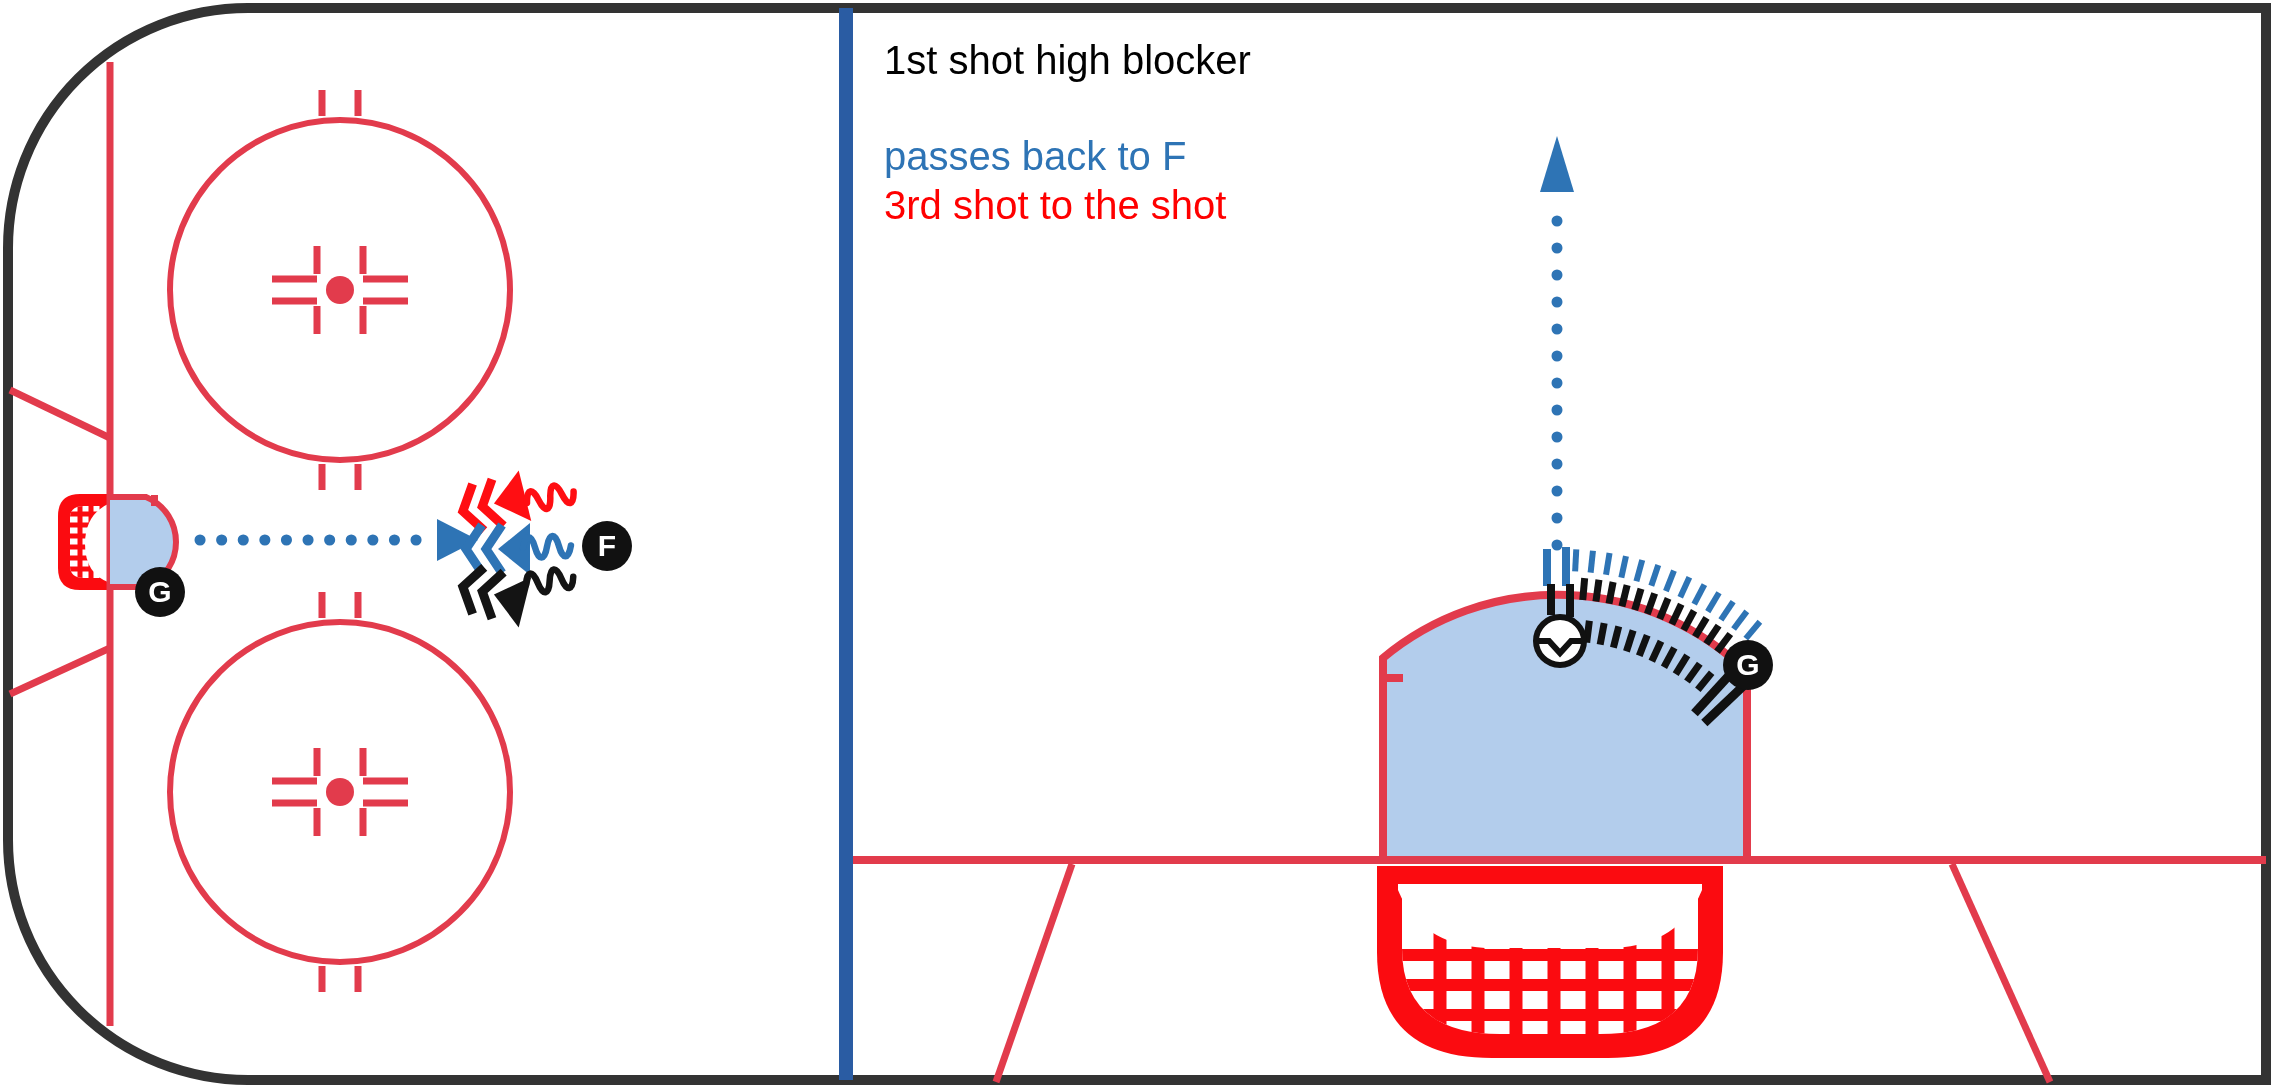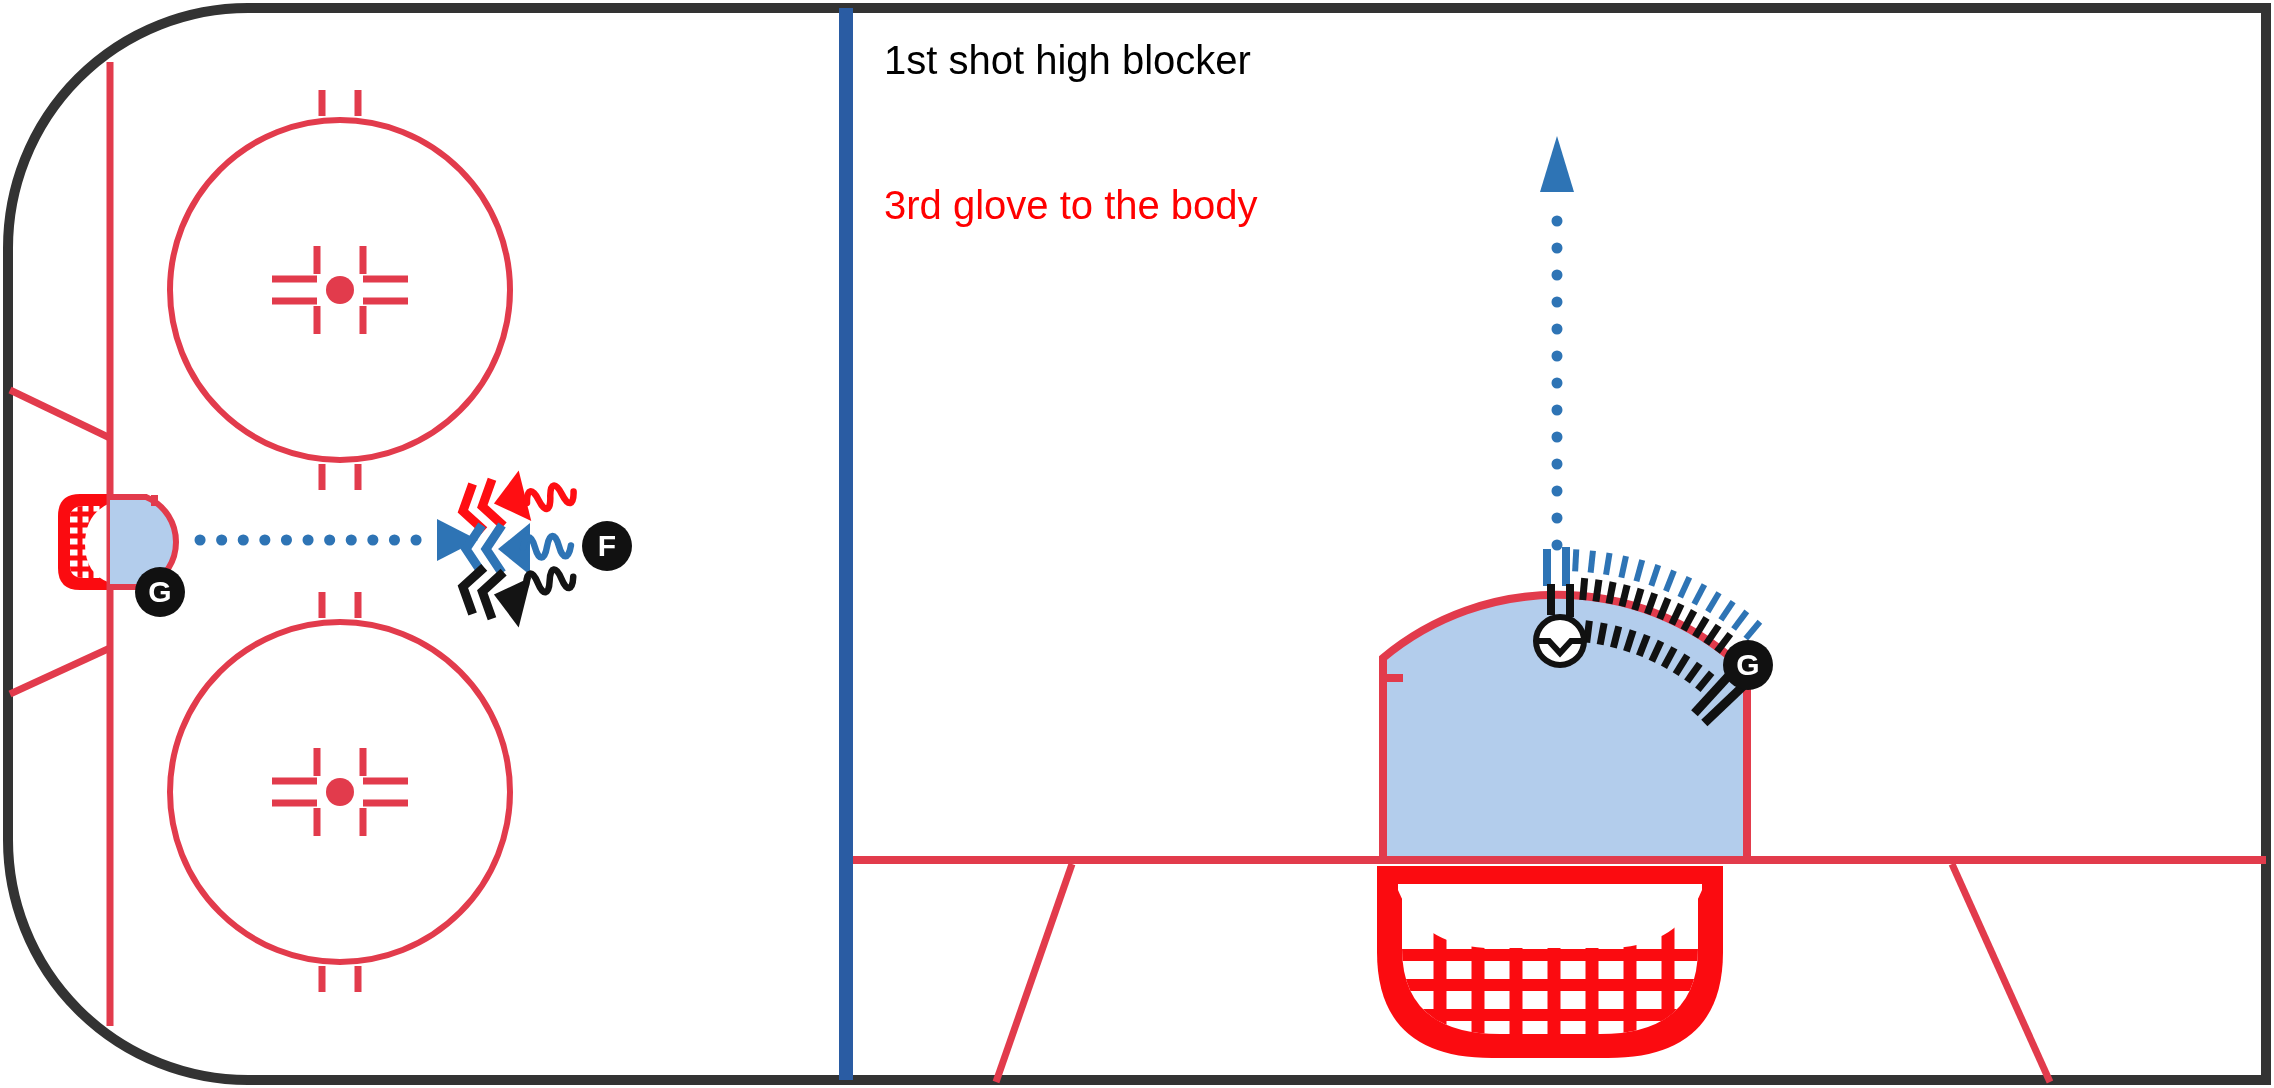--- a/index.html
+++ b/index.html
@@ -174,19 +174,20 @@
       <g clip-path="url(#netR)" stroke="#FB0B10">
         <path stroke-width="13" d="M1440,884 V1040 M1478,884 V1040 M1516,884 V1040 M1554,884 V1040 M1592,884 V1040 M1630,884 V1040 M1668,884 V1040"></path>
         <path stroke-width="12" d="M1396,955 H1704 M1396,985 H1704 M1396,1015 H1704"></path>
       </g>
       <path d="M1398,884 H1702 V890 Q1680,944 1615,948 H1485 Q1420,944 1398,890 Z" fill="#ffffff"></path>
     </g>
   </g>
 </svg>
 
 <div class="note" style="left: 884px; top: 38px; color: rgb(0, 0, 0);">1st shot high blocker</div>
-<div class="note" style="left: 884px; top: 183px; color: rgb(255, 0, 0);">3rd glove to the body</div>
+<div class="note" style="left: 884px; top: 134px; color: rgb(46, 116, 181);">passes back to F</div>
+<div class="note" style="left: 884px; top: 183px; color: rgb(255, 0, 0);">3rd shot to the shot</div>
 
 <div class="player" style="left:160px;top:592px">G</div>
 <div class="player" style="left:607px;top:546px">F</div>
 <div class="player" style="left:1748px;top:665px">G</div>
 
 </div>
 
 </body></html>

